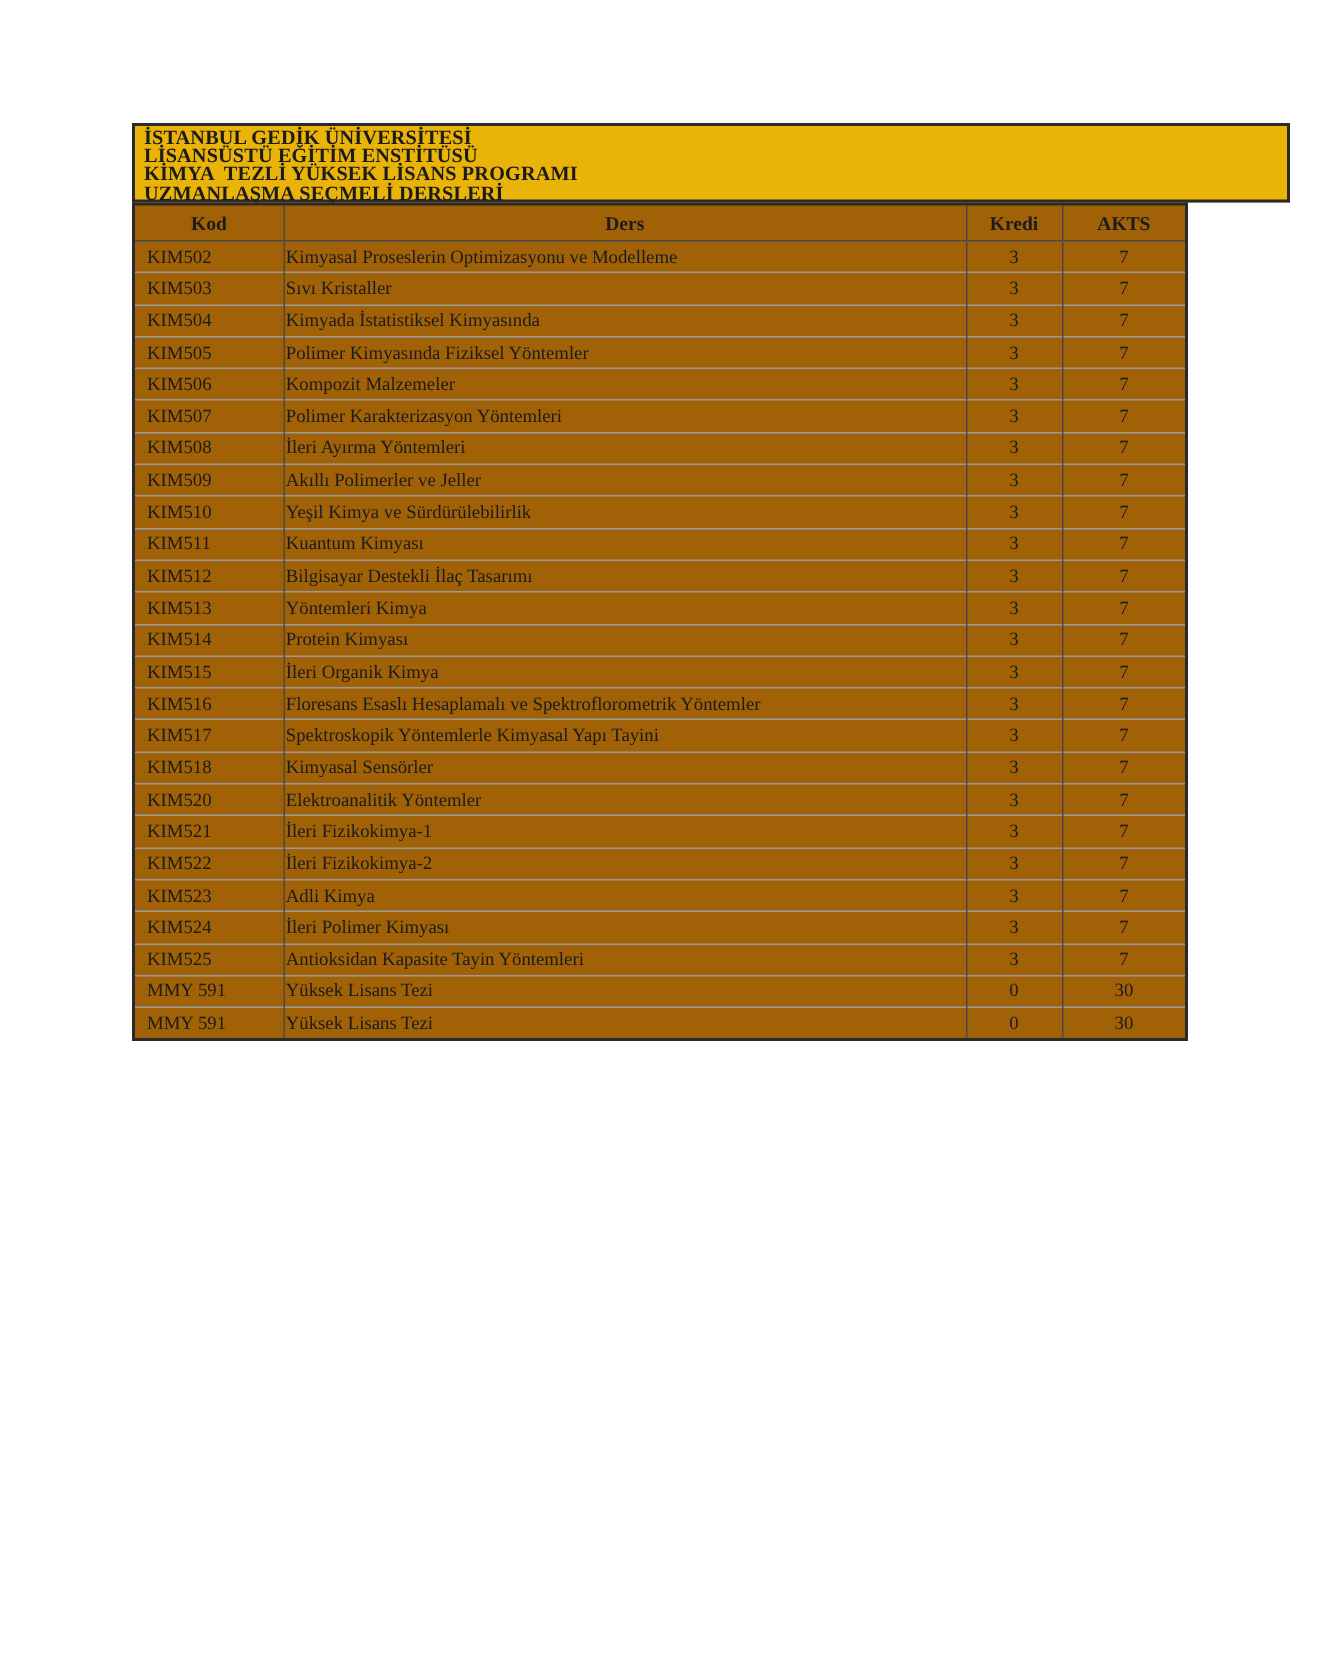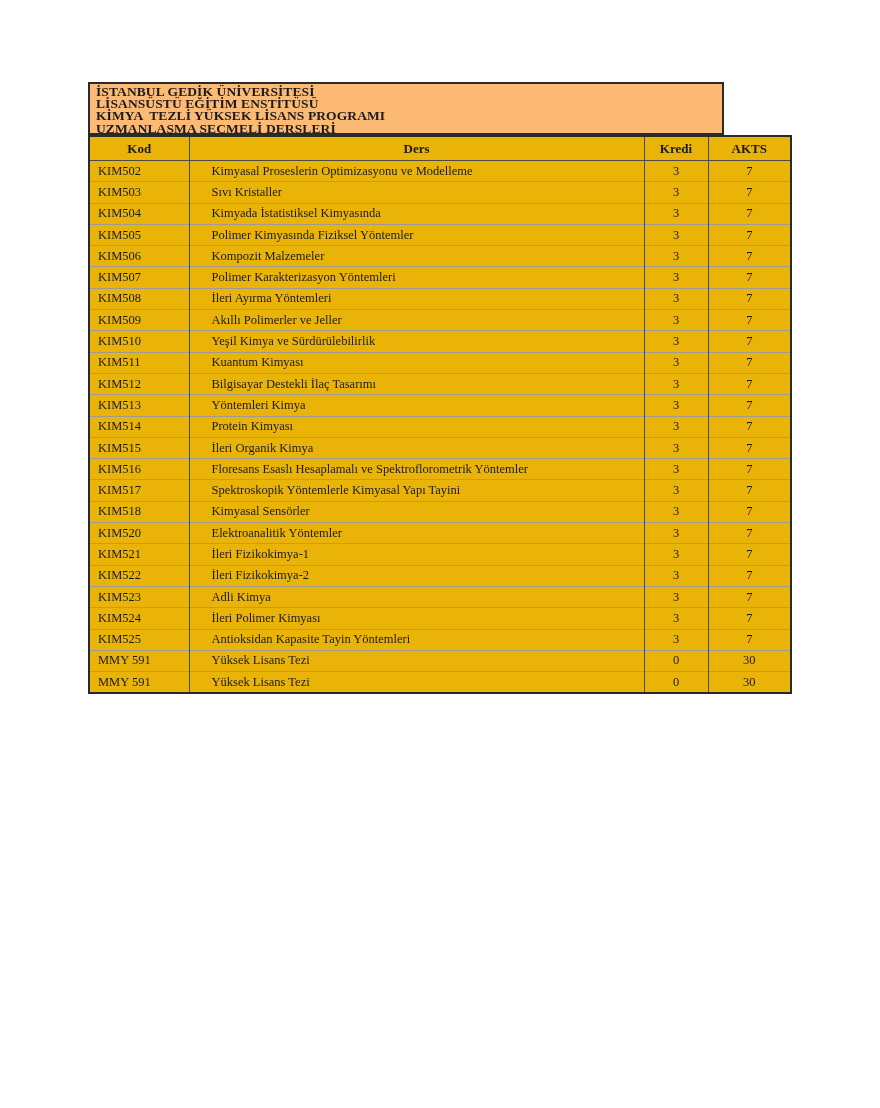--- a/index.html
+++ b/index.html
@@ -18,44 +18,44 @@
   .page {
     position: absolute;
     inset: 0;
     background: #ffffff;
   }
   
   .title-box {
     position: absolute;
     left: 88px;
     top: 82px;
-    width: 636px;
+    width: 772px;
     height: 53px;
     box-sizing: border-box;
     border: 2px solid #2a2a2a;
     padding: 2px 4px 0 6px;
-    background: #fdba74;
+    background: #eab308;
   }
   .title-line {
     font-weight: 700;
     font-size: 13.5px;
     line-height: 12.2px;
     white-space: pre;
     letter-spacing: 0.1px;
   }
   
   table.course-table {
     position: absolute;
     left: 88px;
     top: 135px;
     width: 702px;
     table-layout: fixed;
     border-collapse: collapse;
     border: 2px solid #2a2a2a;
-    background: #eab308;
+    background: #a16207;
   }
   .course-table col.c-kod   { width: 100px; }
   .course-table col.c-ders  { width: 455px; }
   .course-table col.c-kredi { width: 64px; }
   .course-table col.c-akts  { width: 83px; }
 
   .course-table th {
     height: 23px;
     font-size: 13px;
     font-weight: 700;
@@ -75,21 +75,21 @@
     border-left: 1px solid #4a4a4a;
     border-top: 1px solid #9b9b9b;
     padding: 0;
     overflow: hidden;
     white-space: nowrap;
   }
   .course-table td:first-child { border-left: none; }
   .course-table tbody tr:first-child td { border-top: none; }
 
   .course-table td.kod  { padding-left: 8px;  text-align: left; margin-top: 25px; }
-  .course-table td.ders { padding-left: 22px; text-align: left; }
+  .course-table td.ders { padding-left: 1px; text-align: left; }
   .course-table td.num  { text-align: center; }
 </style>
 </head>
 <body>
 
 <div class="page">
 
   <div class="title-box">
     <div class="title-line">İSTANBUL GEDİK ÜNİVERSİTESİ</div>
     <div class="title-line">LİSANSÜSTÜ EĞİTİM ENSTİTÜSÜ</div>

